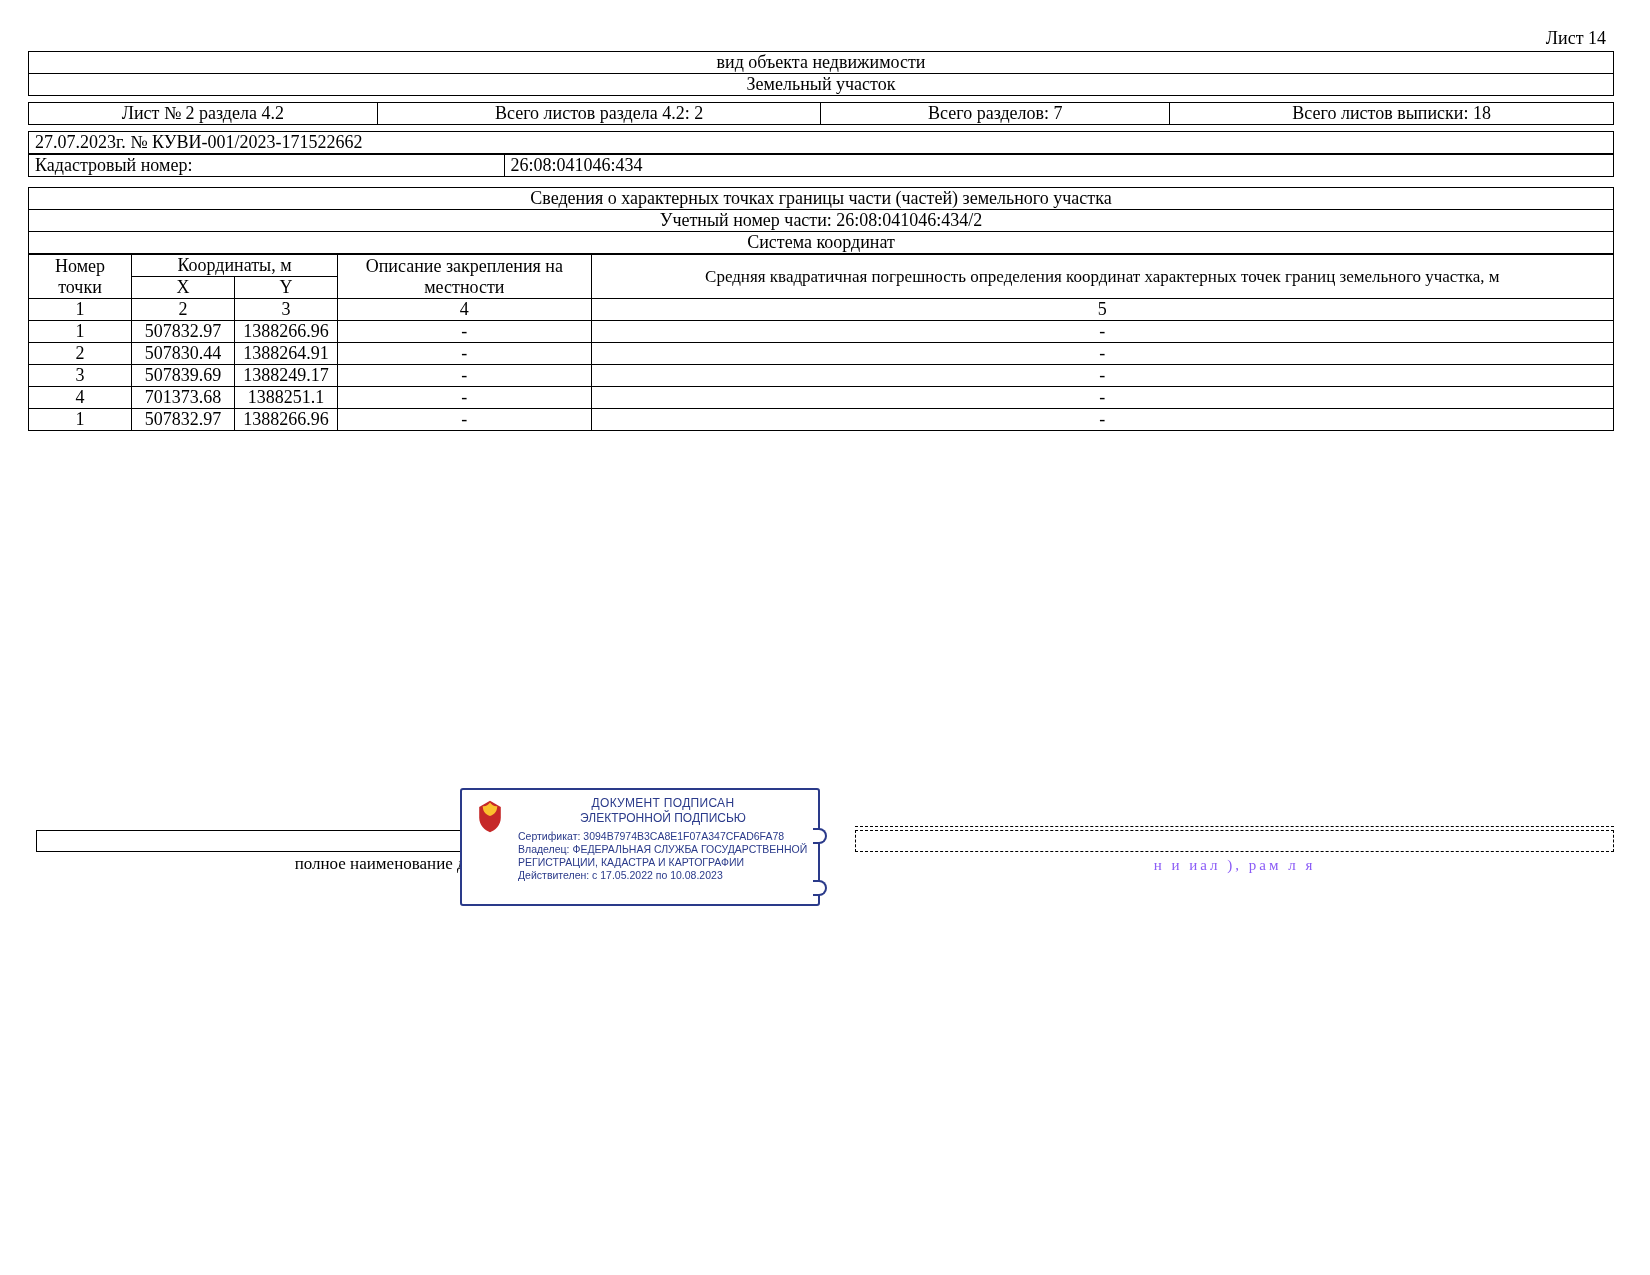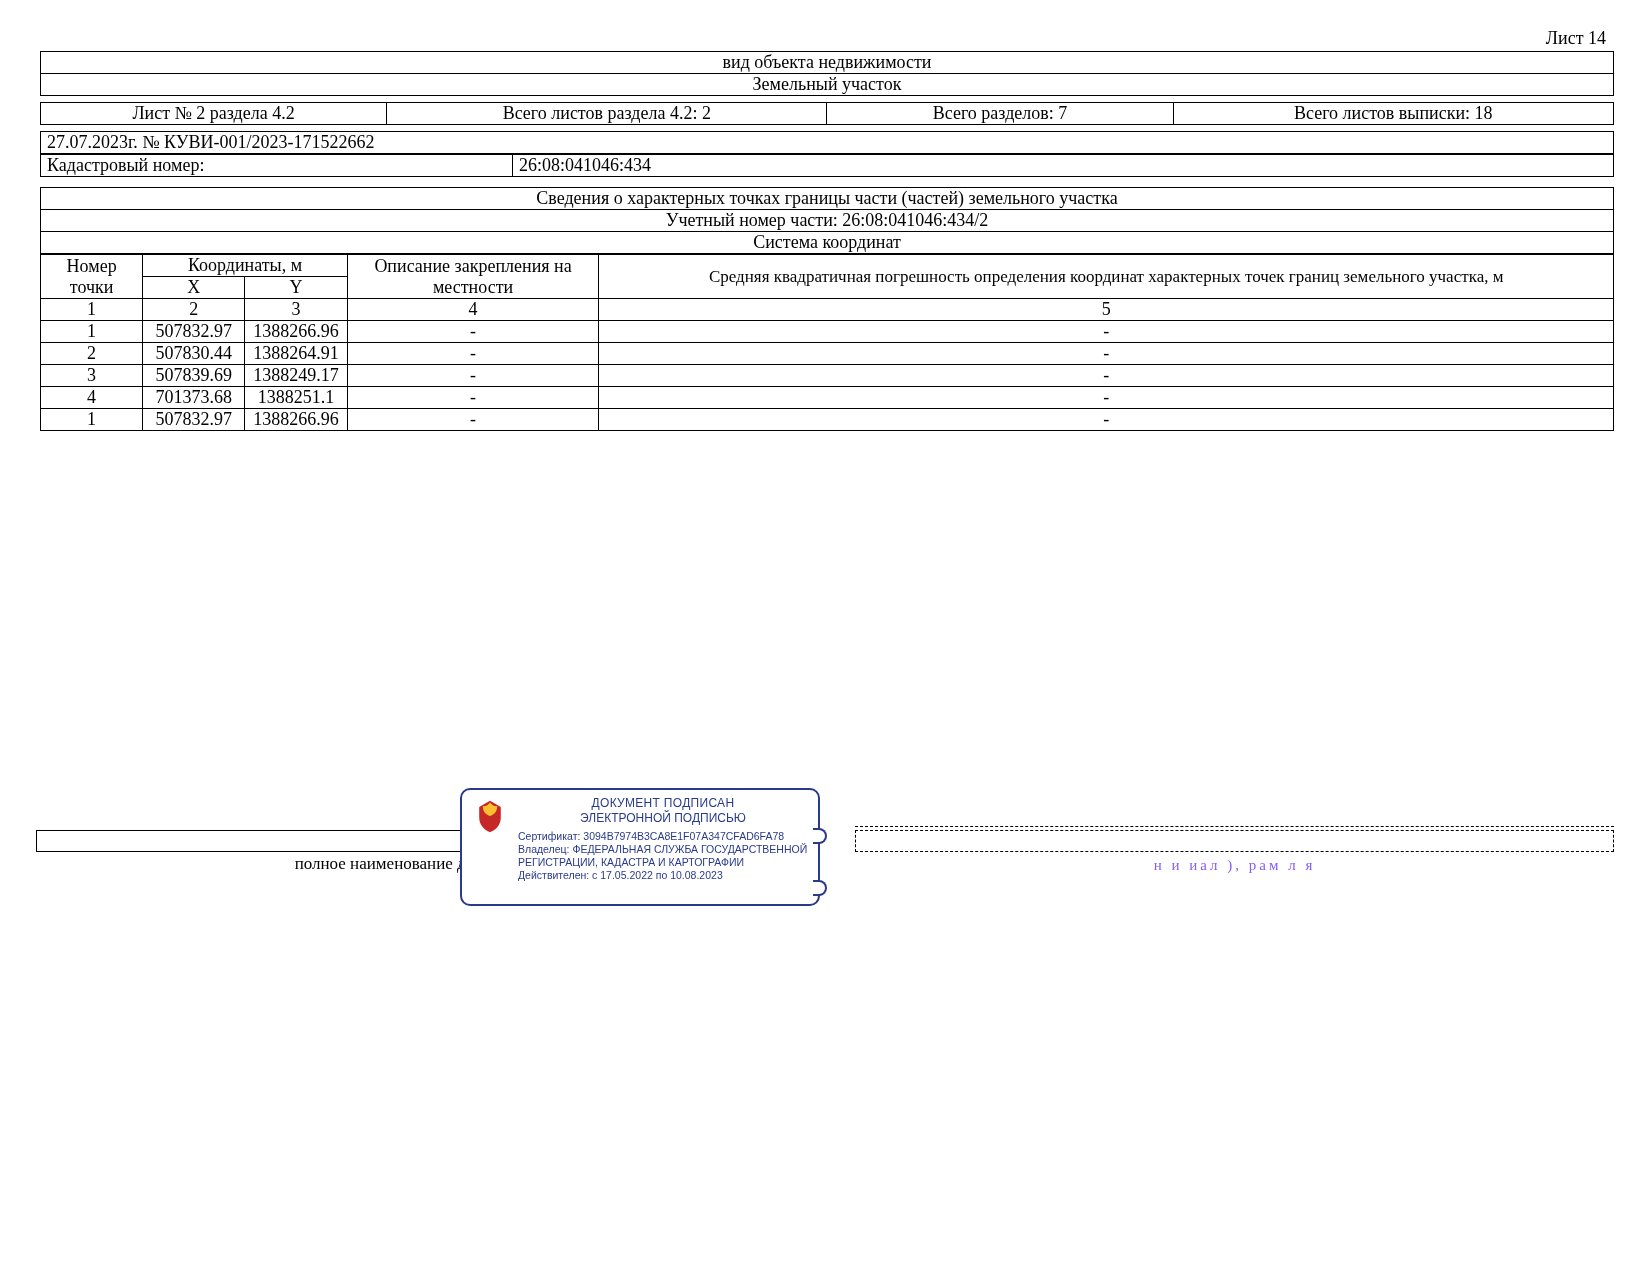--- a/index.html
+++ b/index.html
@@ -8,21 +8,21 @@
     padding: 0;
     background: #ffffff;
     font-family: "Times New Roman", Times, serif;
     font-size: 16px;
     color: #000;
     width: 1650px;
     height: 1275px;
     position: relative;
   }
   .page {
-    padding: 28px 36px 0 40px;
+    padding: 28px 36px 0 28px;
   }
   .sheet-no {
     text-align: right;
     font-size: 18px;
     padding-right: 8px;
     margin-bottom: 2px;
   }
   table {
     border-collapse: collapse;
     width: 100%;
@@ -66,21 +66,21 @@
     padding-top: 2px;
   }
 
   .stamp {
     position: absolute;
     left: 460px;
     top: 788px;
     width: 360px;
     height: 118px;
     border: 2px solid #2a3a8a;
-    border-radius: 10px;
+    border-radius: 3px;
     padding: 6px 10px 6px 56px;
     font-family: Arial, sans-serif;
     color: #2a3a8a;
     font-size: 11px;
     line-height: 1.25;
     background: #fff;
   }
   .stamp .crest {
     position: absolute;
     left: 10px;

